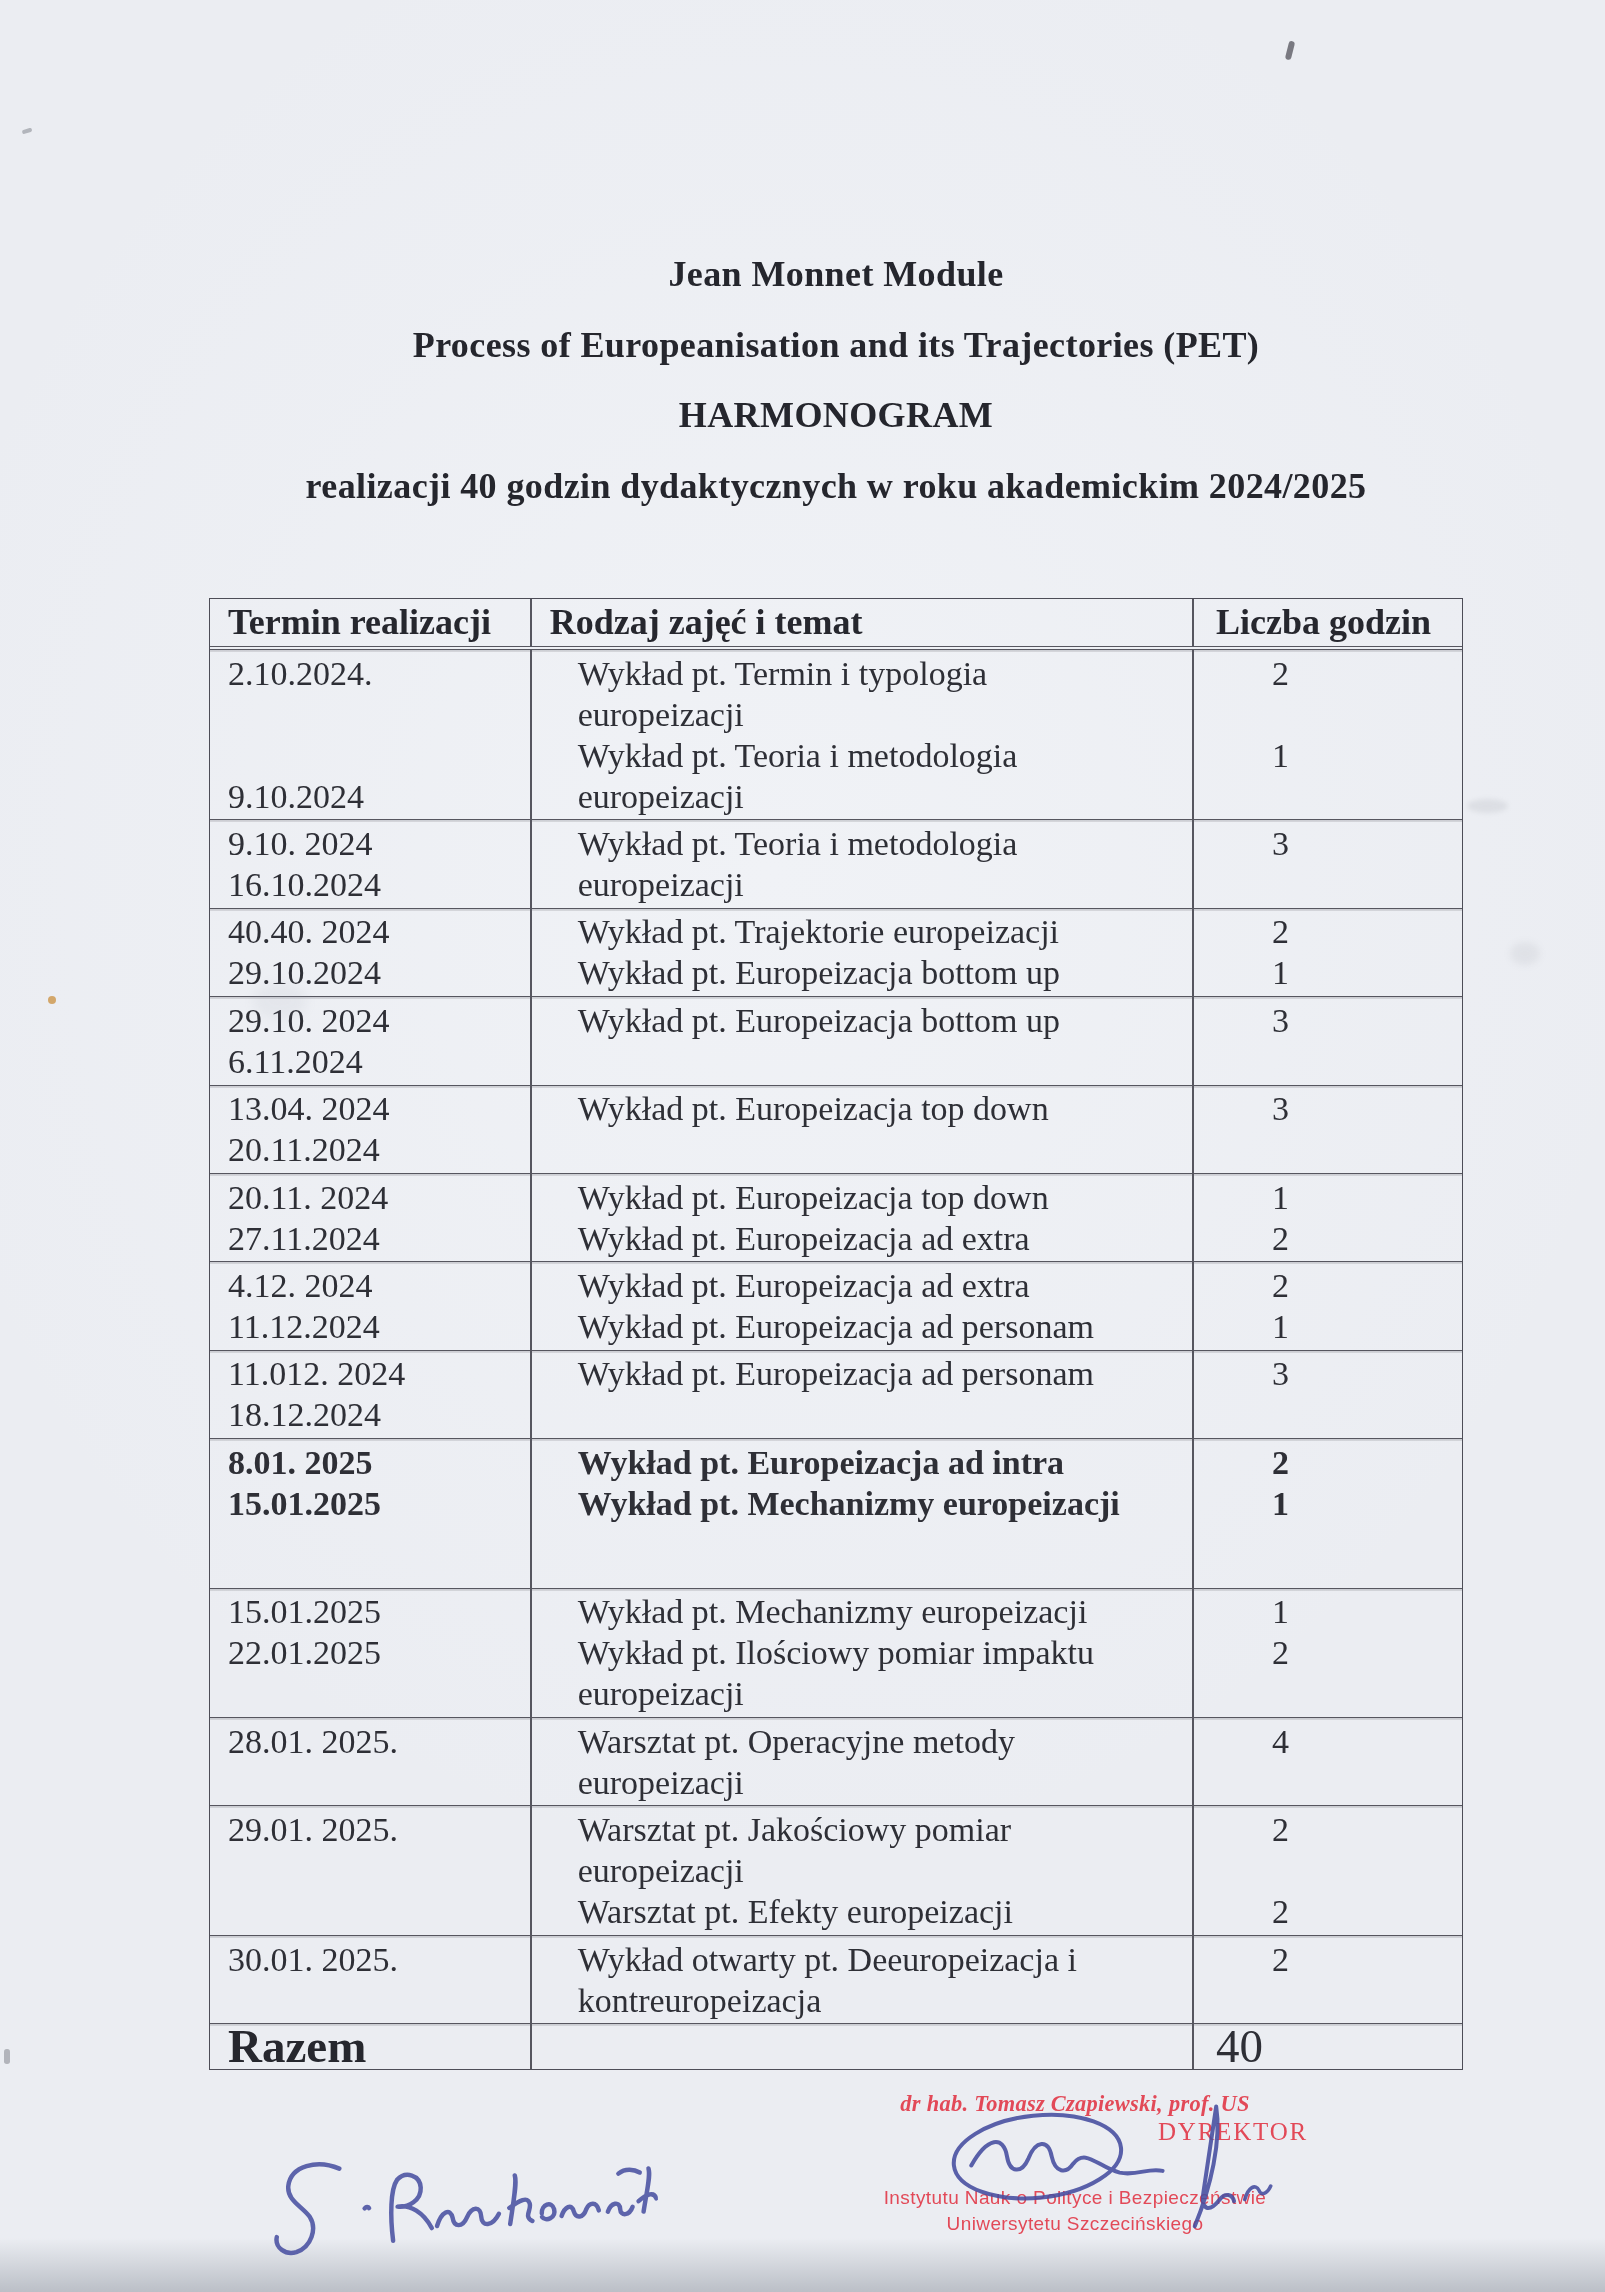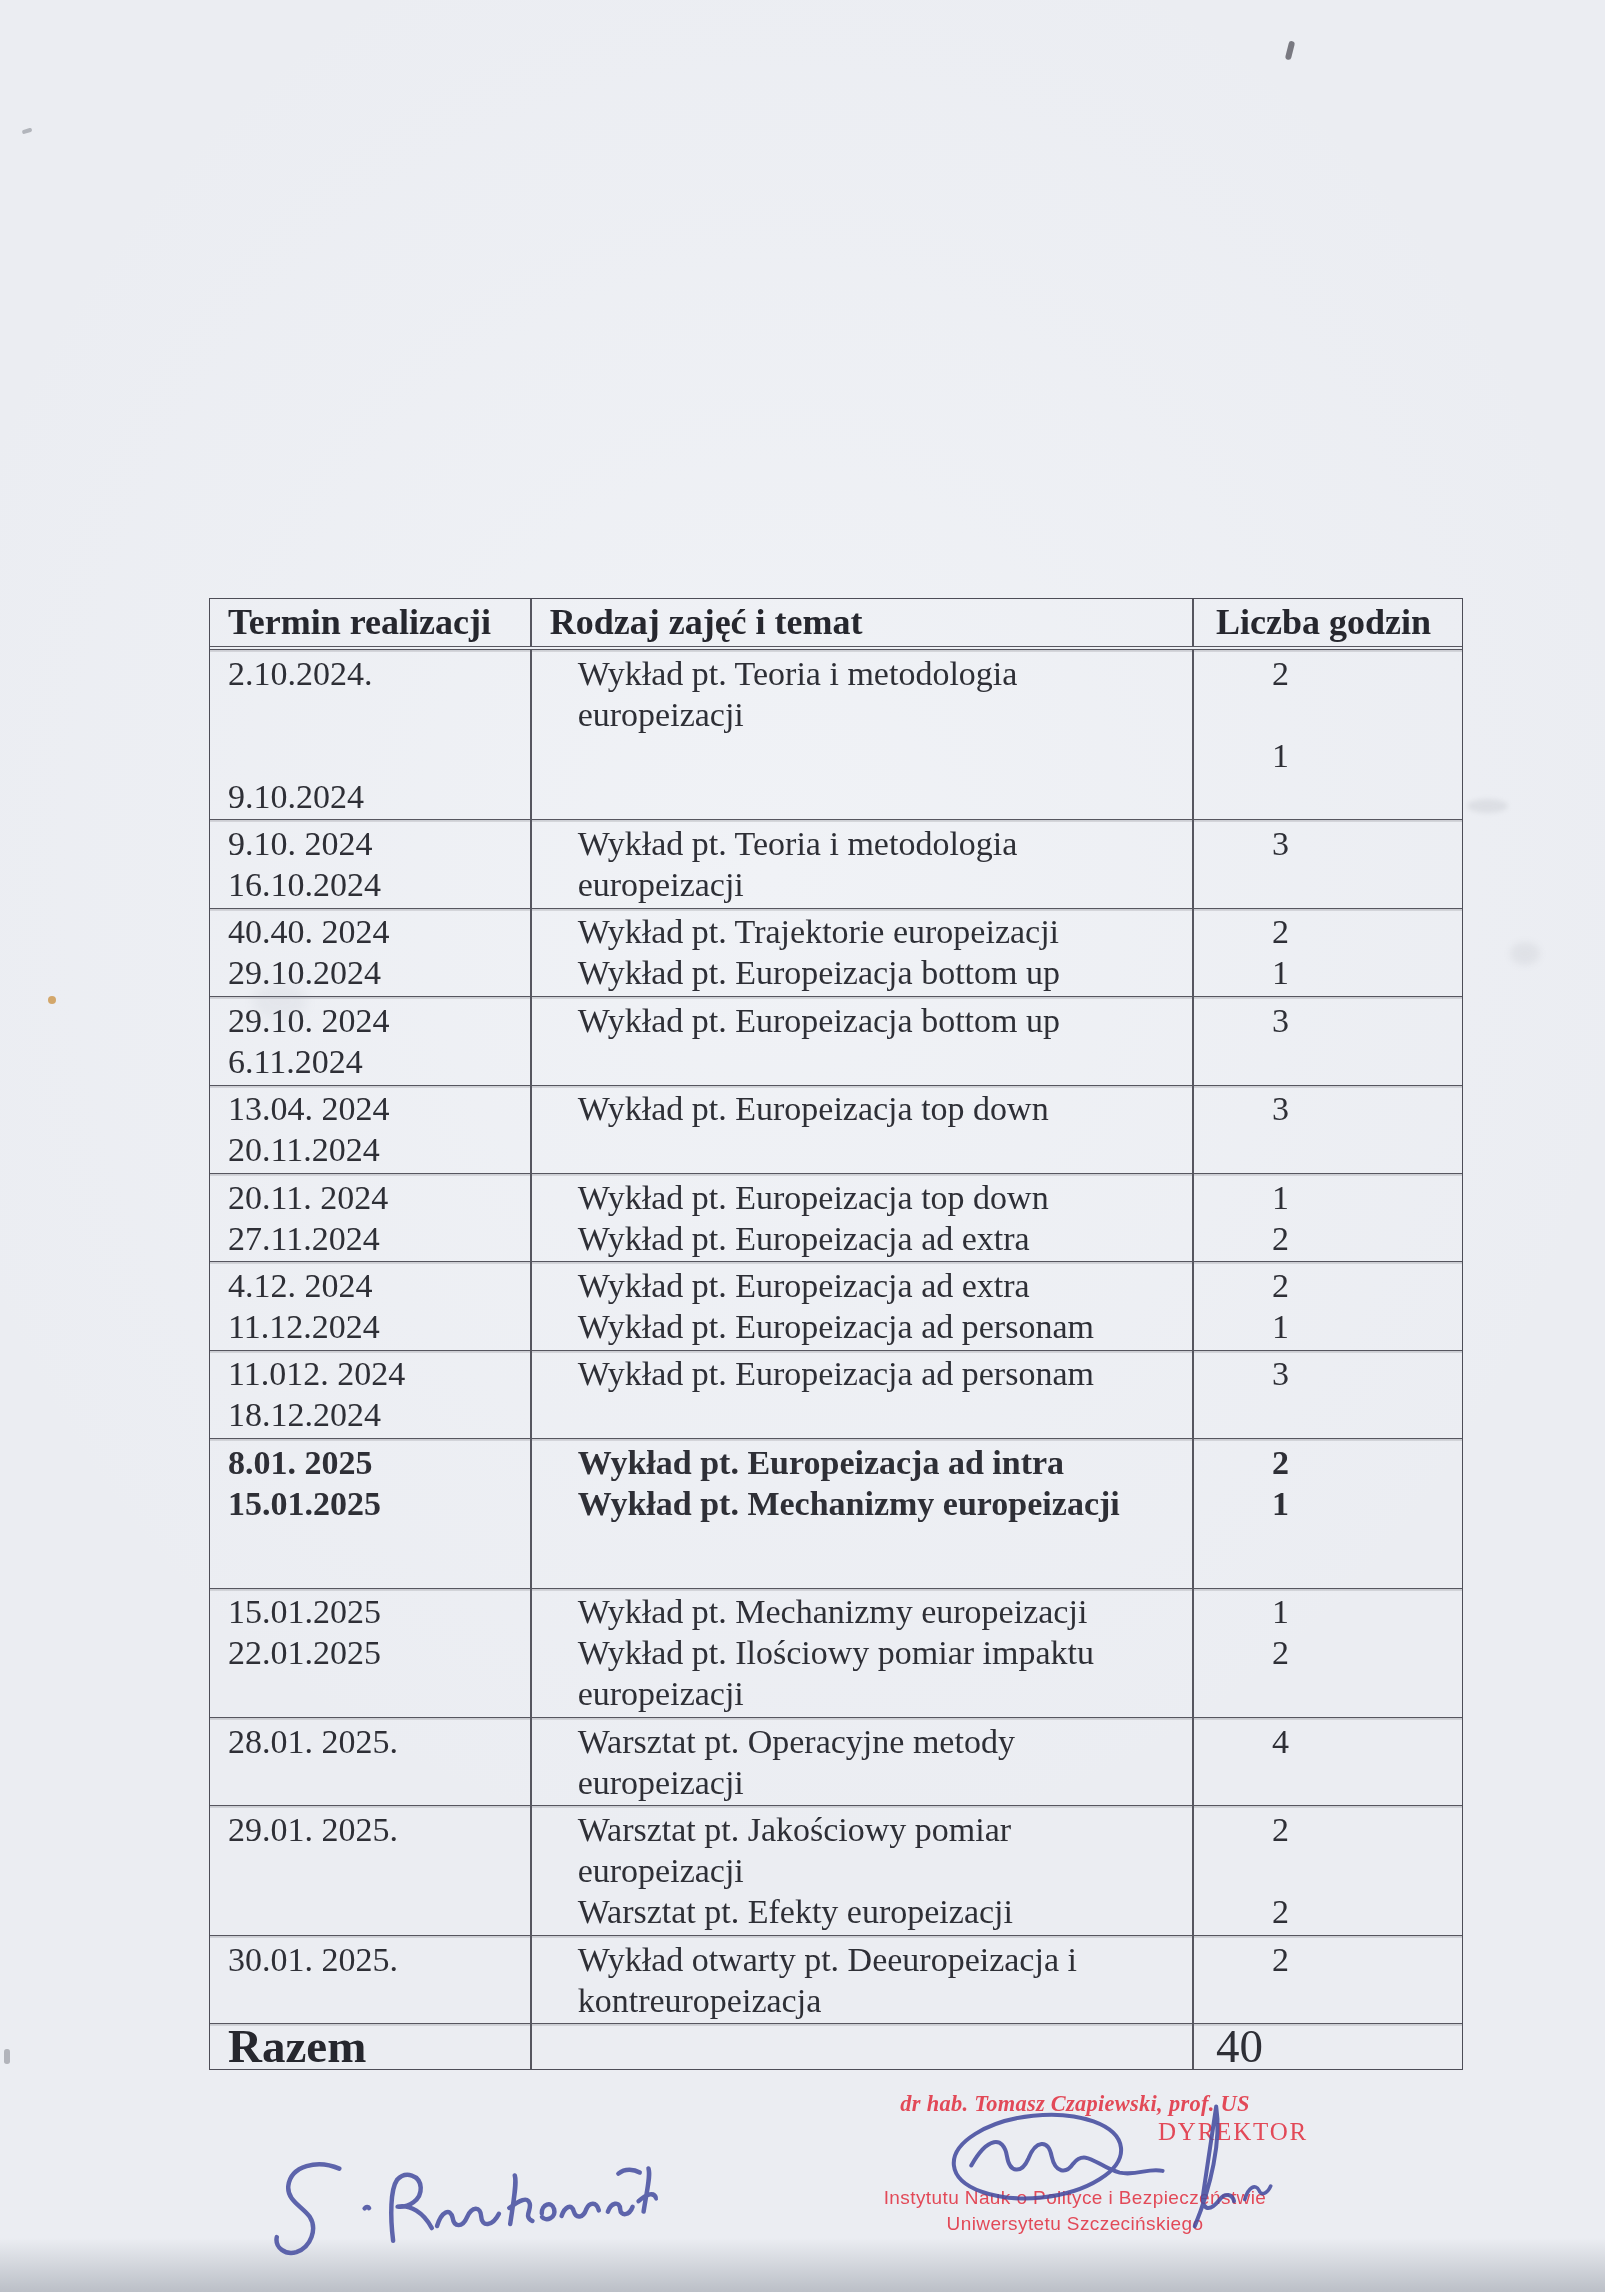--- a/index.html
+++ b/index.html
@@ -52,39 +52,46 @@
   .mark-left-low{left:3.6px;top:2049px;width:6.3px;height:15px;background:#6c6f78;opacity:.45;border-radius:2.7px;}
   .smudge1{left:1467px;top:799px;width:41px;height:14.3px;background:#8d9099;opacity:.16;border-radius:50%;filter:blur(2.7px);}
   .smudge2{left:1510px;top:942px;width:30px;height:23px;background:#8d9099;opacity:.12;border-radius:50%;filter:blur(3.6px);}
   .smudge3{left:253px;top:983px;width:54px;height:36px;background:#9aa0ac;opacity:.10;border-radius:50%;filter:blur(5.4px);}
 </style>
 </head>
 <body>
 
 <div class="page">
 
+  <div class="titles">
+    <div class="title-line">Jean Monnet Module</div>
+    <div class="title-line">Process of Europeanisation and its Trajectories (PET)</div>
+    <div class="title-line">HARMONOGRAM</div>
+    <div class="title-line">realizacji 40 godzin dydaktycznych w roku akademickim 2024/2025</div>
+  </div>
 
   <div class="schedule">
     <div class="trow thead">
       <div class="cell cdates">Termin realizacji</div>
       <div class="cell ctopics">Rodzaj zajęć i temat</div>
       <div class="cell chours">Liczba godzin</div>
       <div class="vline" style="left:320px"></div>
       <div class="vline" style="left:982px"></div>
     </div>
 
     <div id="rows-container">
         <div class="trow drow">
           <div class="cell cdates">
             <div class="dline">2.10.2024.</div>
             <div class="dline"></div>
             <div class="dline"></div>
             <div class="dline">9.10.2024</div>
           </div>
           <div class="cell ctopics">
+            <div class="entry" style="min-height: 82px;">Wykład pt. Termin i typologia europeizacji</div>
             <div class="entry" style="min-height: 82px;">Wykład pt. Teoria i metodologia europeizacji</div>
           </div>
           <div class="cell chours">
             <div class="hcell" style="min-height: 82px;">2</div>
             <div class="hcell" style="min-height: 82px;">1</div>
           </div>
           <div class="vline" style="left: 320px;"></div>
           <div class="vline" style="left: 982px;"></div>
         </div>
         <div class="trow drow">

